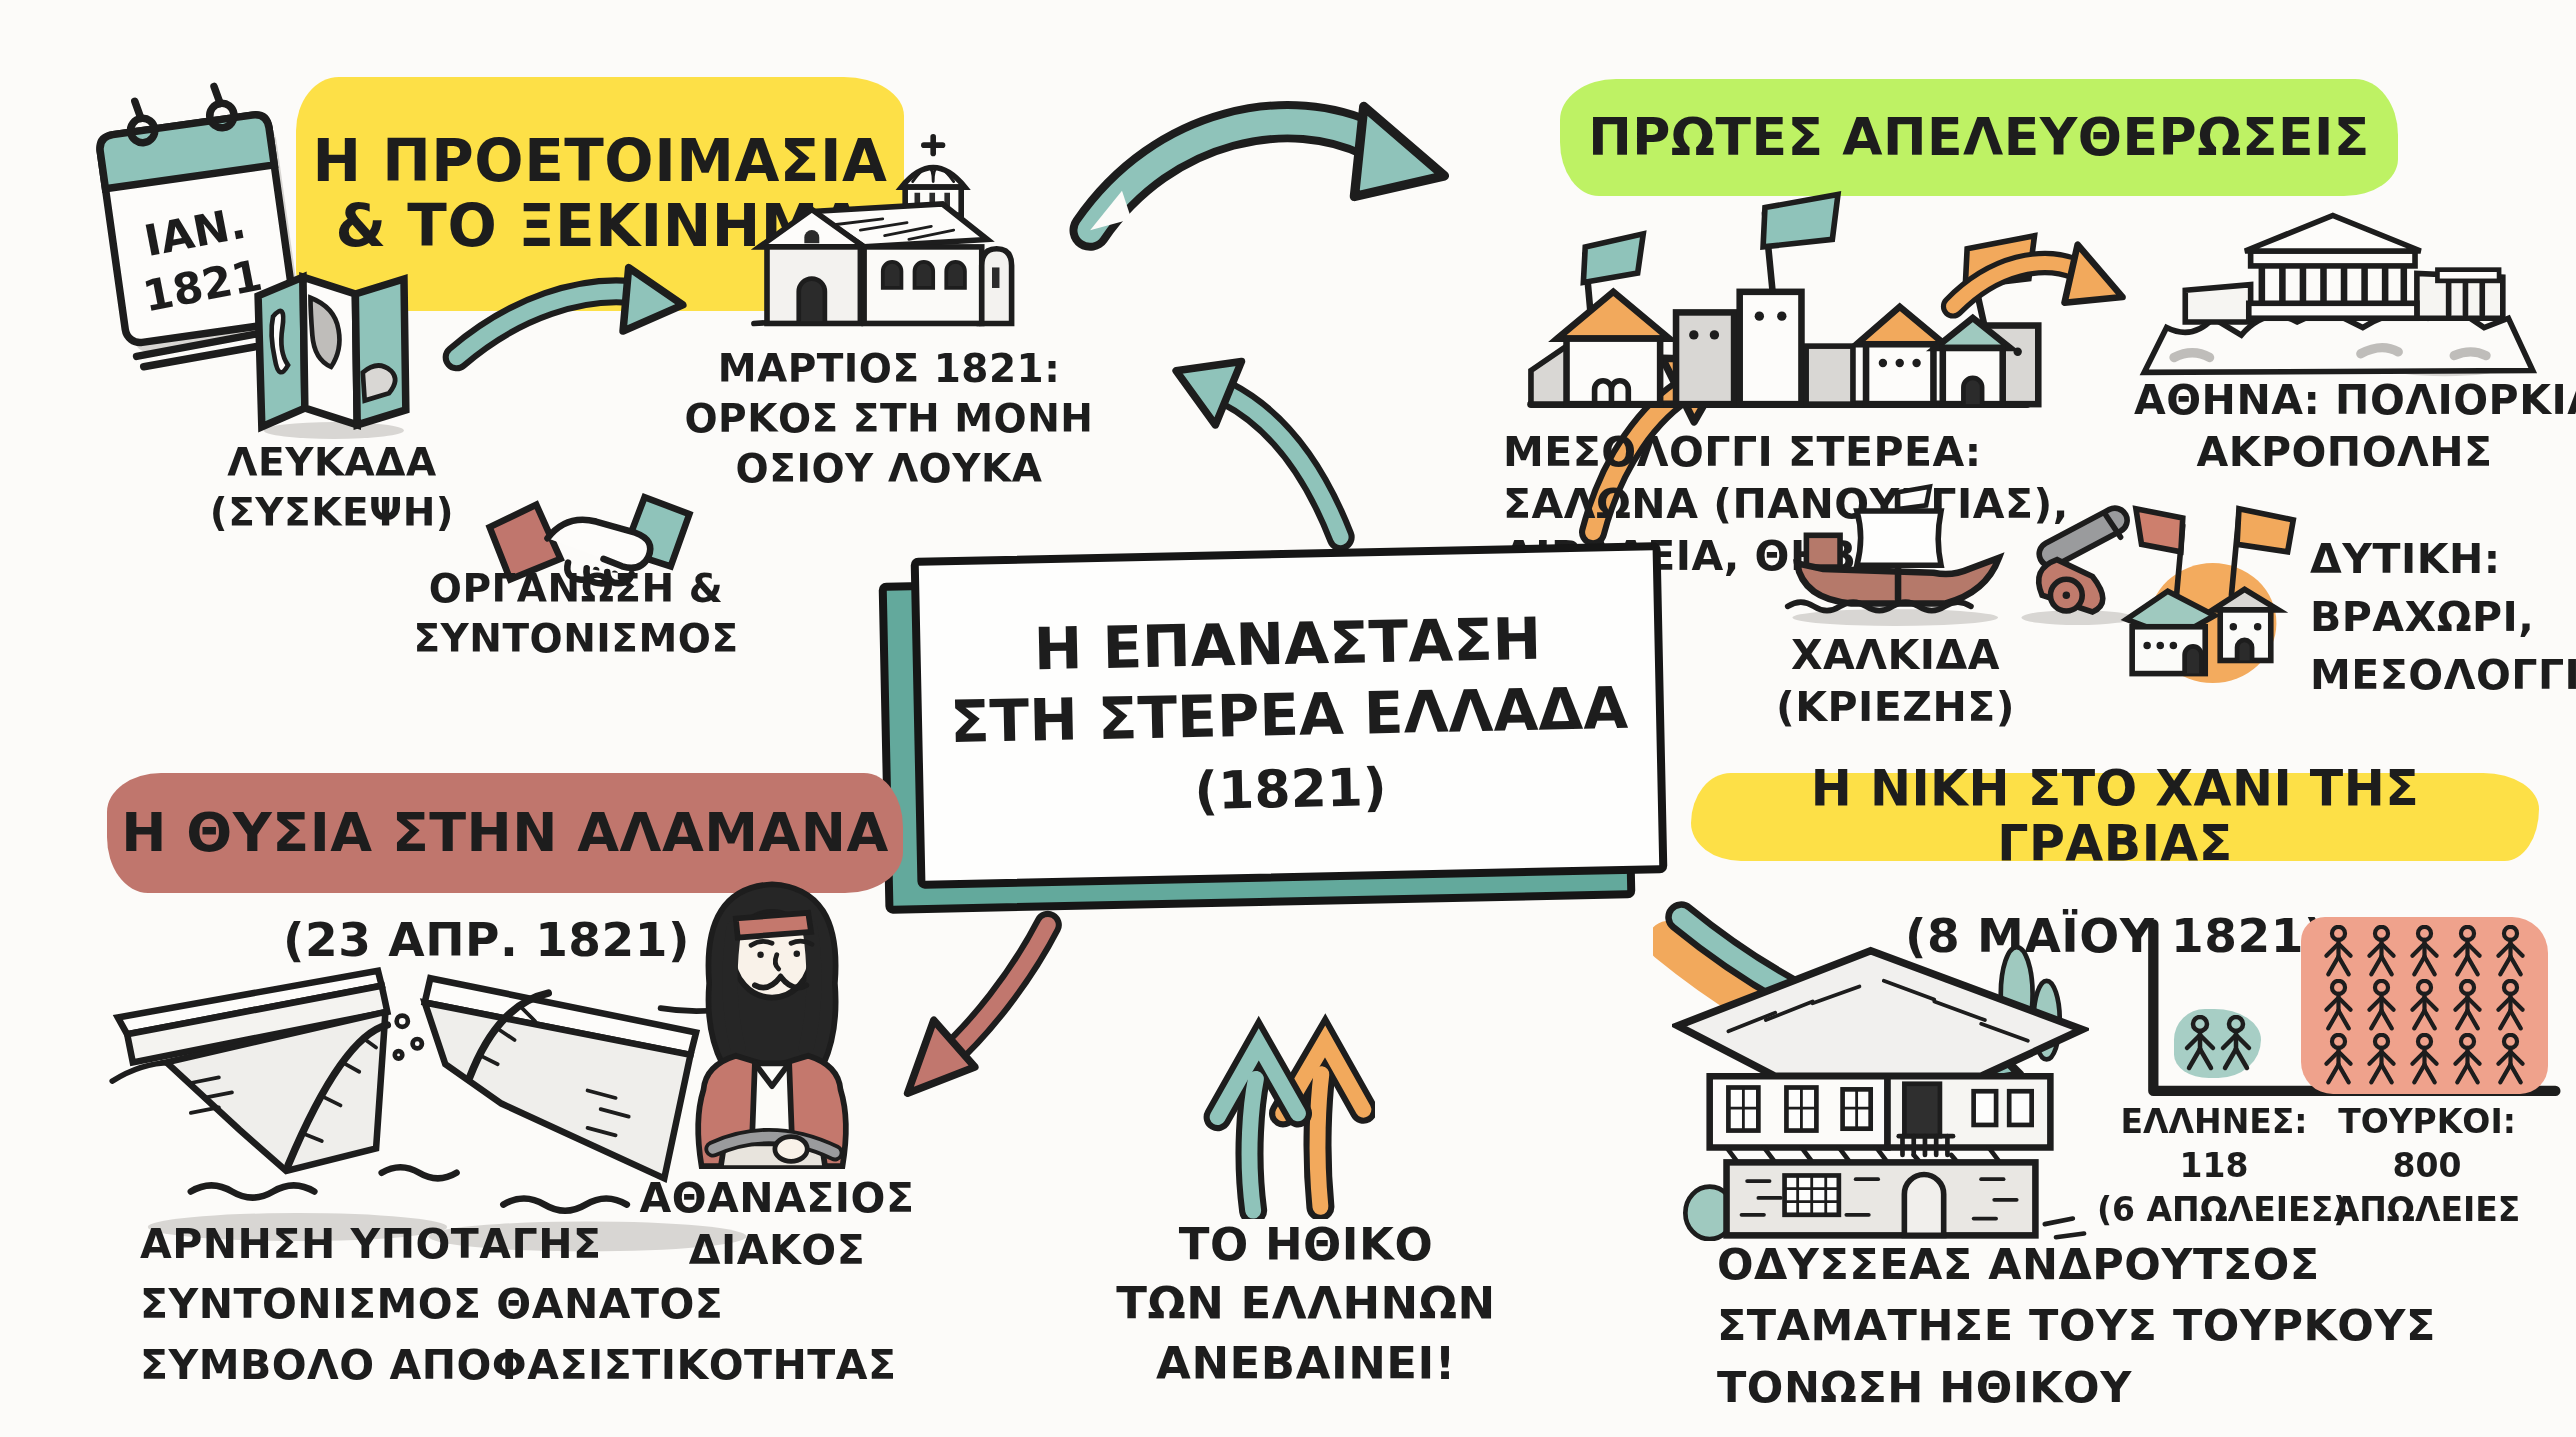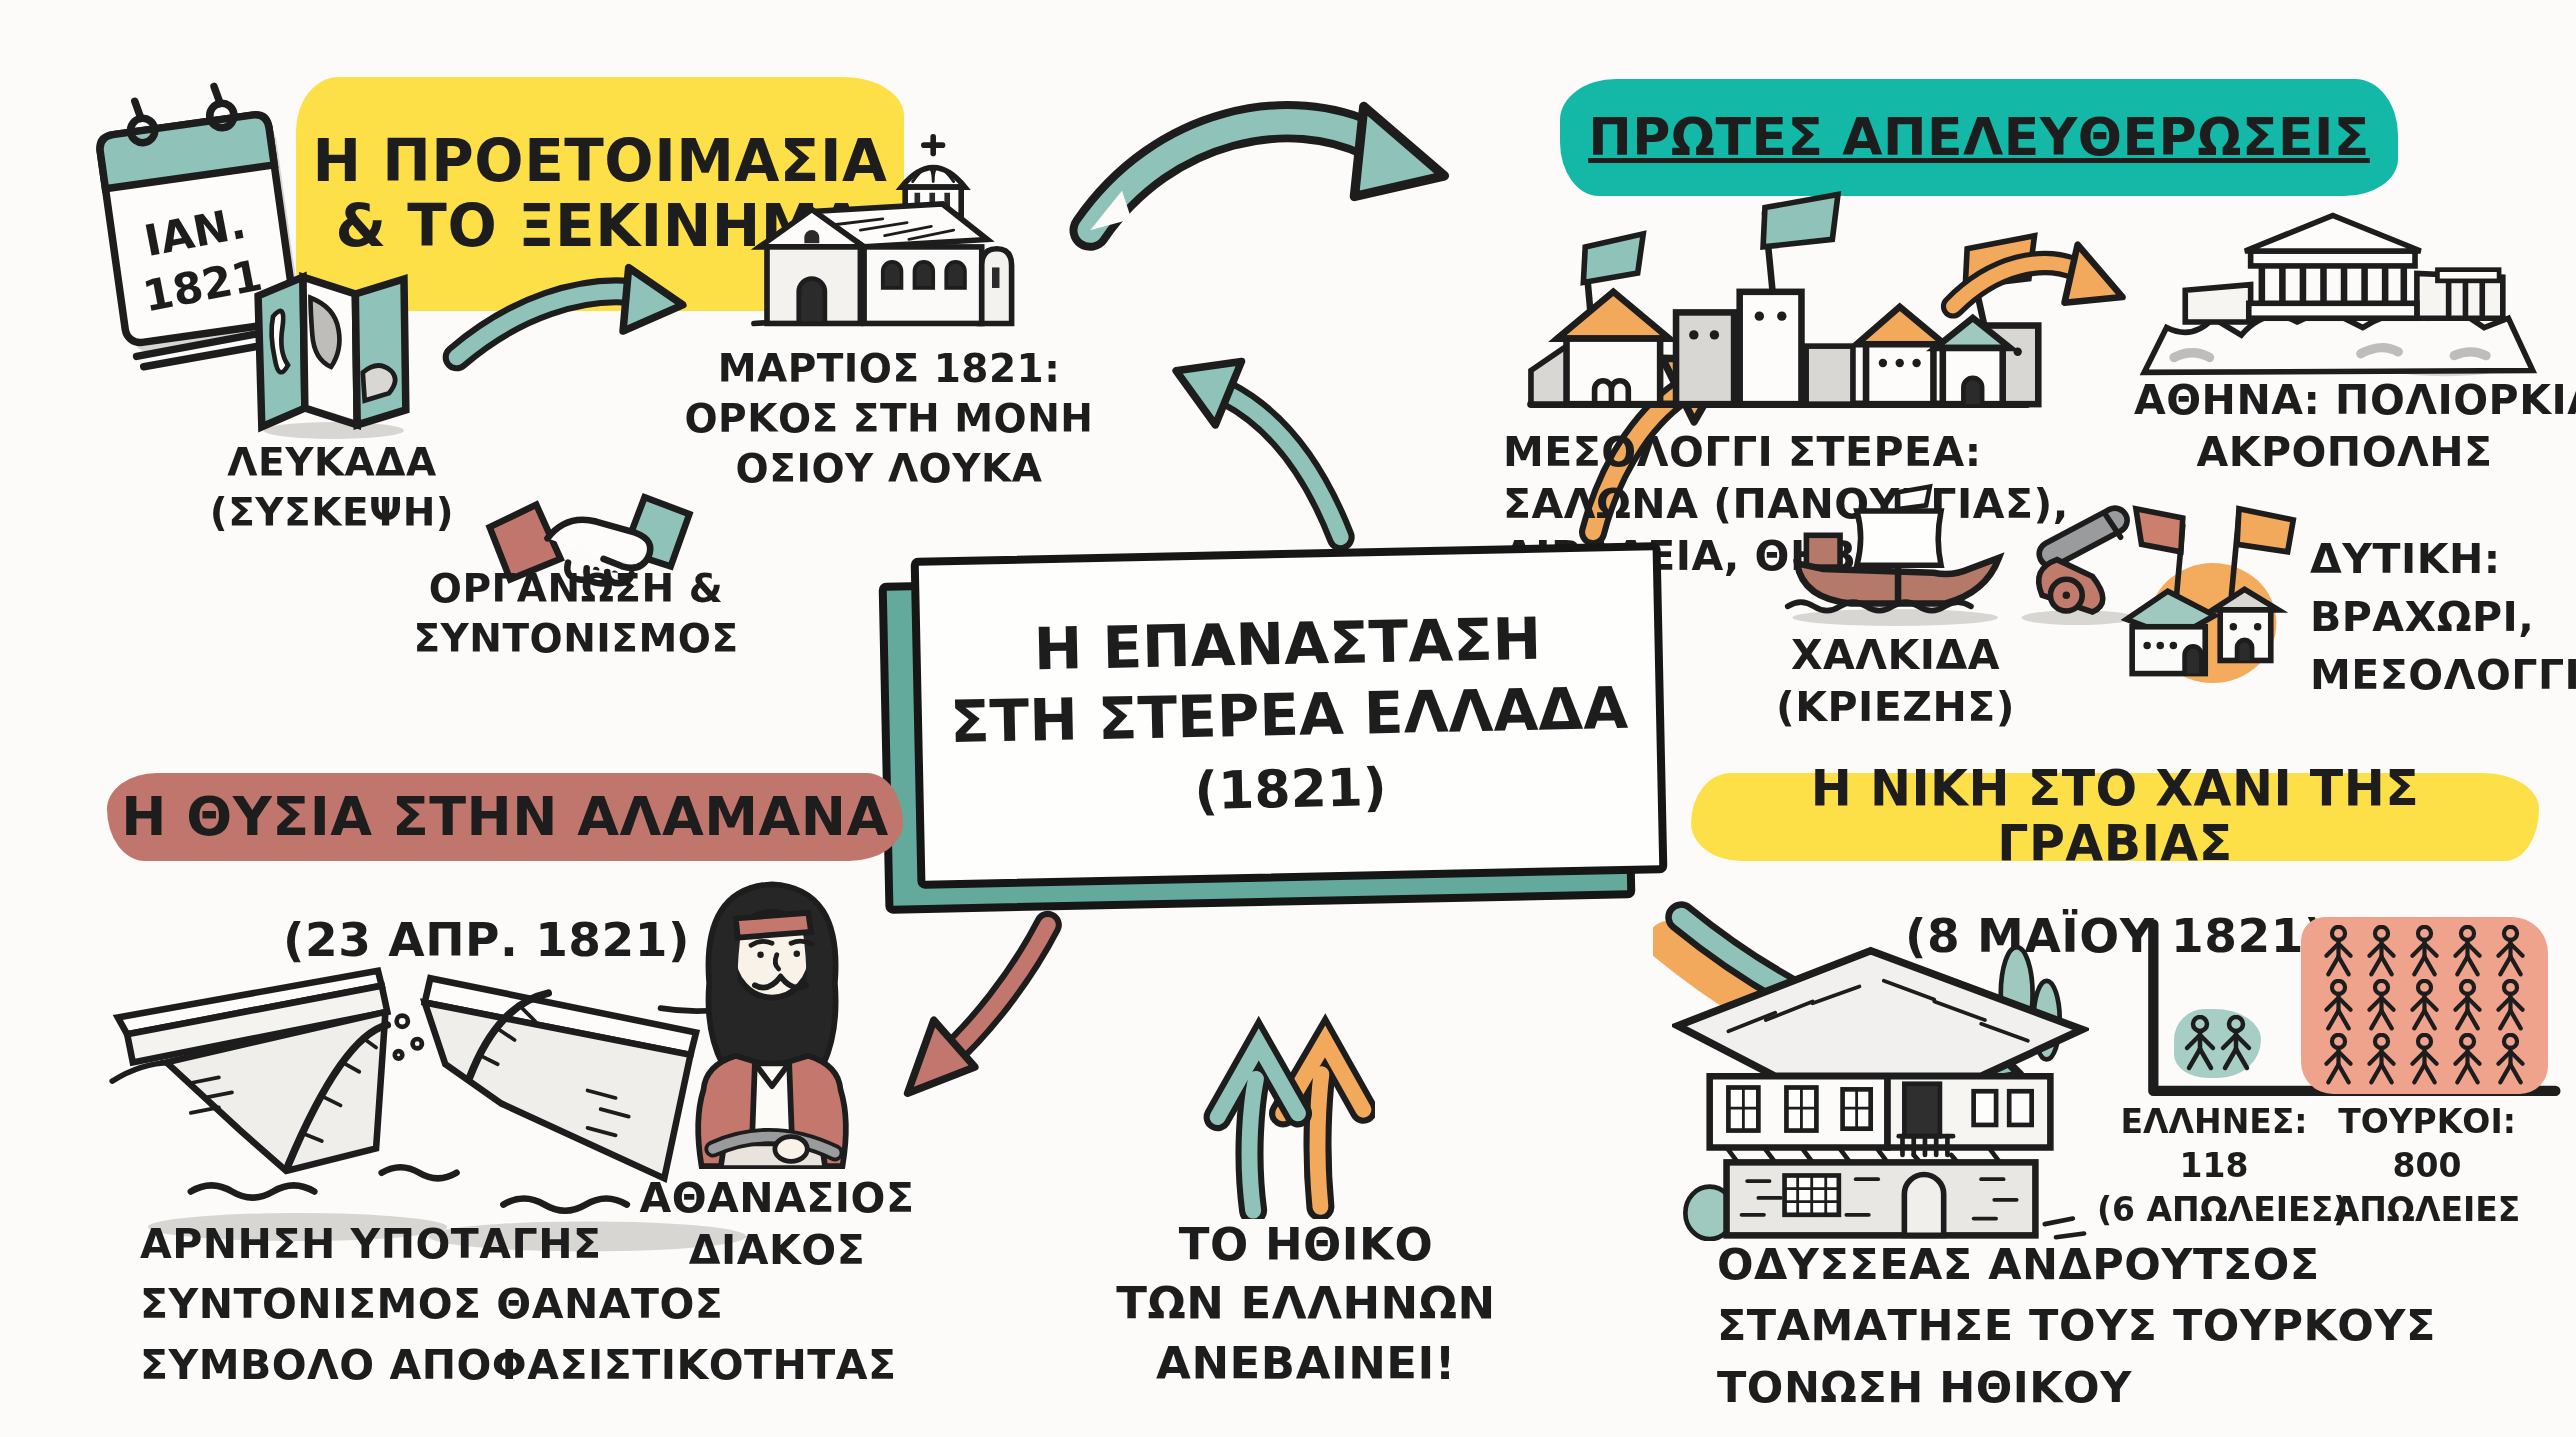--- a/index.html
+++ b/index.html
@@ -8,21 +8,21 @@
     background:#fcfbf9;
     font-family:"DejaVu Sans","Liberation Sans",sans-serif;
     color:#1d1d1d;font-weight:700;
   }
   .abs{position:absolute;}
   .lbl{font-weight:700;line-height:1.28;letter-spacing:0.5px;white-space:nowrap;}
   .center-t{text-align:center;}
   .blob{display:flex;align-items:center;justify-content:center;text-align:center;
         line-height:1.12;letter-spacing:0.5px;}
   .blob-teal{background:#fde047;border-radius:43px 60px 37px 54px / 54px 39px 56px 41px;}
-  .blob-orange{background:#14b8a6;border-radius:56px 43px 54px 39px / 41px 56px 37px 54px;text-decoration:underline;}
+  .blob-orange{background:#bef264;border-radius:56px 43px 54px 39px / 41px 56px 37px 54px;}
   .blob-red{background:#c0766d;border-radius:54px 39px 58px 41px / 39px 54px 41px 56px;}
   .ink{stroke:#1d1d1d;stroke-linecap:round;stroke-linejoin:round;fill:none;}
   .box-side{background:#63a99c;border:8.4px solid #161616;border-radius:7.5px;}
   .box-main{background:#fefefd;border:8.4px solid #161616;border-radius:7.5px;
             display:flex;flex-direction:column;align-items:center;justify-content:center;
             text-align:center;line-height:1.22;}
   .pict{display:flex;flex-wrap:wrap;align-items:flex-end;justify-content:center;}
   .pict-greeks{background:#a7cec5;border-radius:40% 60% 55% 45% / 50% 50% 62% 38%;padding:5.6px 7.5px;}
   .pict-turks{background:#efa28c;border-radius:24px 36px 28px 32px;padding:7.5px 5.6px;}
   .pfig{display:block;}
@@ -325,21 +325,21 @@
     <div>ΜΕΣΟΛΟΓΓΙ</div>
   </div>
 
   <div class="abs box-side" style="left:882px;top:575px;width:734px;height:315px;transform:rotate(-1.2deg);"></div>
   <div class="abs box-main" style="left:914px;top:550px;width:734px;height:315px;transform:rotate(-1.2deg);font-size:58px;">
     <div>Η ΕΠΑΝΑΣΤΑΣΗ</div>
     <div>ΣΤΗ ΣΤΕΡΕΑ ΕΛΛΑΔΑ</div>
     <div style="font-size:52px;margin-top:7.5px;">(1821)</div>
   </div>
 
-  <div class="abs blob blob-red" style="left:107px;top:773px;width:796px;height:88px;font-size:54px;align-items:center;">
+  <div class="abs blob blob-red" style="left:107px;top:773px;width:796px;height:120px;font-size:54px;align-items:center;">
     <div>Η ΘΥΣΙΑ ΣΤΗΝ ΑΛΑΜΑΝΑ</div>
   </div>
   <div class="abs lbl center-t" style="left:215px;top:910px;width:543px;font-size:47px;">
     <div>(23 ΑΠΡ. 1821)</div>
   </div>
 
   <div class="abs" style="left:101px;top:950px;width:669px;height:309px;">
     <svg viewBox="0 0 715 330" width="669" height="309">
       <ellipse cx="210" cy="296" rx="160" ry="15" fill="#d8d6d3"></ellipse>
       <ellipse cx="520" cy="306" rx="170" ry="16" fill="#d8d6d3"></ellipse>

